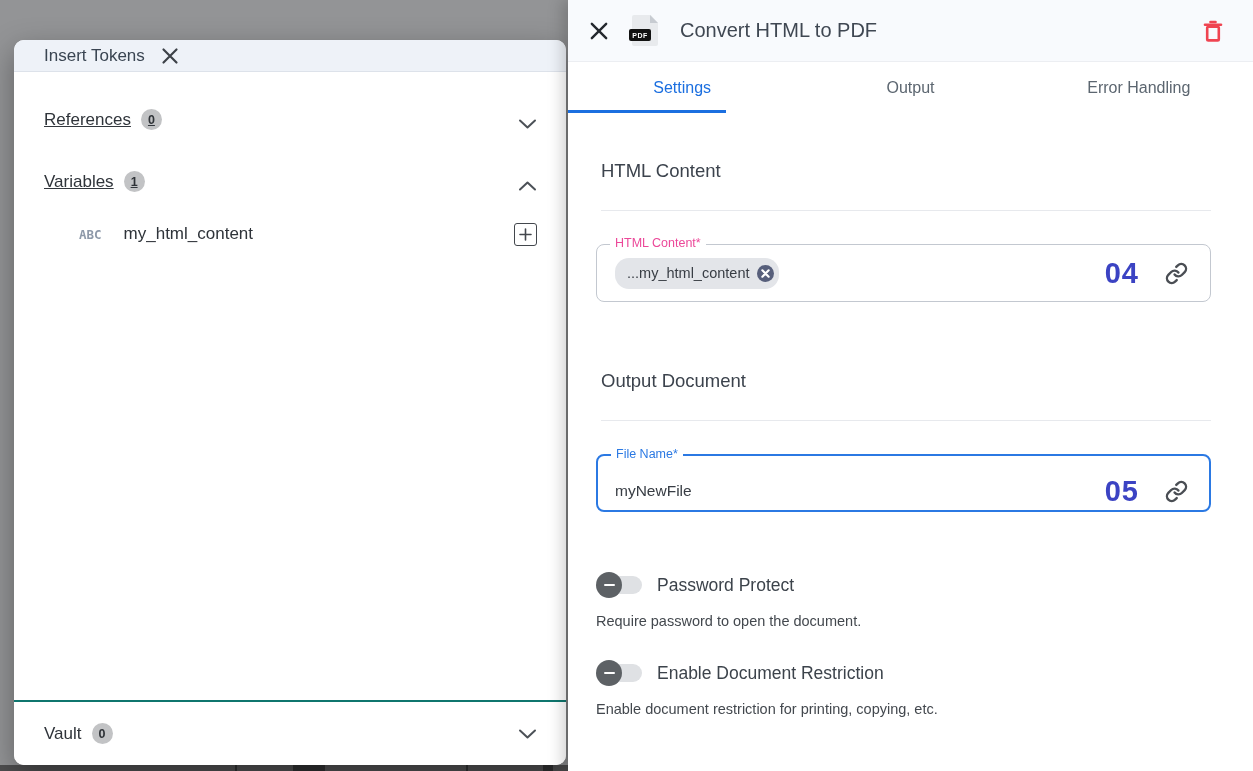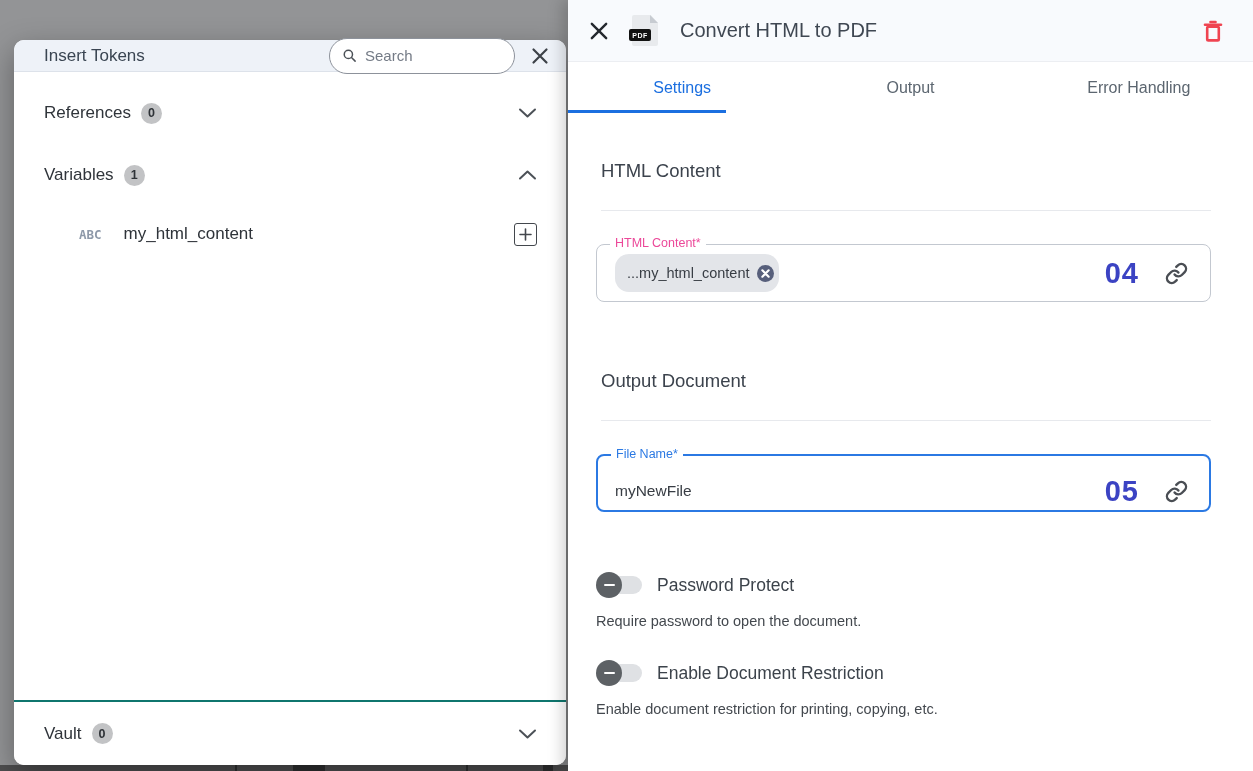--- a/index.html
+++ b/index.html
@@ -45,21 +45,21 @@
     display:flex;align-items:center;padding:0 12px;gap:8px;color:#4c5157;
   }
   .search-box input{
     border:none;outline:none;width:120px;font-size:15px;color:#3a3f45;
     font-family:inherit;background:transparent;
   }
   .search-box input::placeholder{color:#747b86;}
   .dlg-close{margin-left:15px;color:#3d4248;cursor:pointer;background:none;border:none;}
 
   .dialog-content{padding:24px 29px 0 30px;}
-  .tok-row{display:flex;align-items:center;height:34px;margin-bottom:28px;}
+  .tok-row{display:flex;align-items:flex-end;height:34px;margin-bottom:28px;text-decoration:underline;}
   .tok-row-label{font-size:17px;color:#2f343a;}
   .count-badge{
     margin-left:10px;min-width:21px;height:21px;border-radius:11px;
     background:#c2c3c5;color:#2e3237;font-size:12.5px;font-weight:bold;
     display:flex;align-items:center;justify-content:center;padding:0 5px;
   }
   .row-chevron{margin-left:auto;color:#4c5157;cursor:pointer;background:none;border:none;}
 
   .variable-item{display:flex;align-items:center;height:36px;margin:-4px 0 0 35px;}
   .type-abc{
@@ -121,21 +121,21 @@
     border:1px solid #c3c8d0;border-radius:8px;
     display:flex;align-items:center;padding:0 22px 0 18px;cursor:text;
   }
   .outlined-field.focused{border:2px solid var(--focus-blue);padding:16px 21px 0 17px;}
   .field-label{
     position:absolute;top:-9px;left:13px;background:#fff;padding:0 5px;
     font-size:12.5px;color:#ec4899;white-space:nowrap;
   }
   .outlined-field.focused .field-label{color:var(--focus-blue);}
   .token-chip{
-    display:flex;align-items:center;height:38px;background:#e3e5e9;border-radius:14px;
+    display:flex;align-items:center;height:31px;background:#e3e5e9;border-radius:14px;
     padding:0 5px 0 12px;gap:7px;
   }
   .token-chip-text{font-size:14.5px;color:#383d44;}
   .chip-remove{
     width:17px;height:17px;border-radius:50%;background:#575f7b;color:#fff;border:none;cursor:pointer;
     display:flex;align-items:center;justify-content:center;padding:0;
   }
   .field-spacer{flex:1;}
   .order-num{
     font-size:29px;font-weight:bold;color:var(--order-indigo);
@@ -165,29 +165,20 @@
 <div class="bottom-band">
   <div class="tick t1"></div>
   <div class="tick t2"></div>
   <div class="tick t3"></div>
   <div class="tick t4"></div>
 </div>
 
 <div class="dialog">
   <div class="dialog-header">
     <div class="dialog-title">Insert Tokens</div>
-    <div class="search-box">
-      <span>
-        <svg width="15" height="15" viewBox="0 0 20 20" fill="none" stroke="currentColor" stroke-width="2" stroke-linecap="round">
-          <circle cx="8.5" cy="8.5" r="5.5"></circle>
-            <path d="M13 13l4.5 4.5"></path>
-        </svg>
-      </span>
-      <input type="text" placeholder="Search" style="">
-    </div>
     <button class="dlg-close">
       <svg width="20" height="20" viewBox="0 0 20 20" fill="none" stroke="currentColor" stroke-width="2.2" stroke-linecap="round">
         <path d="M3.5 3.5l13 13M16.5 3.5l-13 13"></path>
       </svg>
     </button>
   </div>
 
   <div class="dialog-content">
     <div class="tok-row">
       <span class="tok-row-label">References</span>

